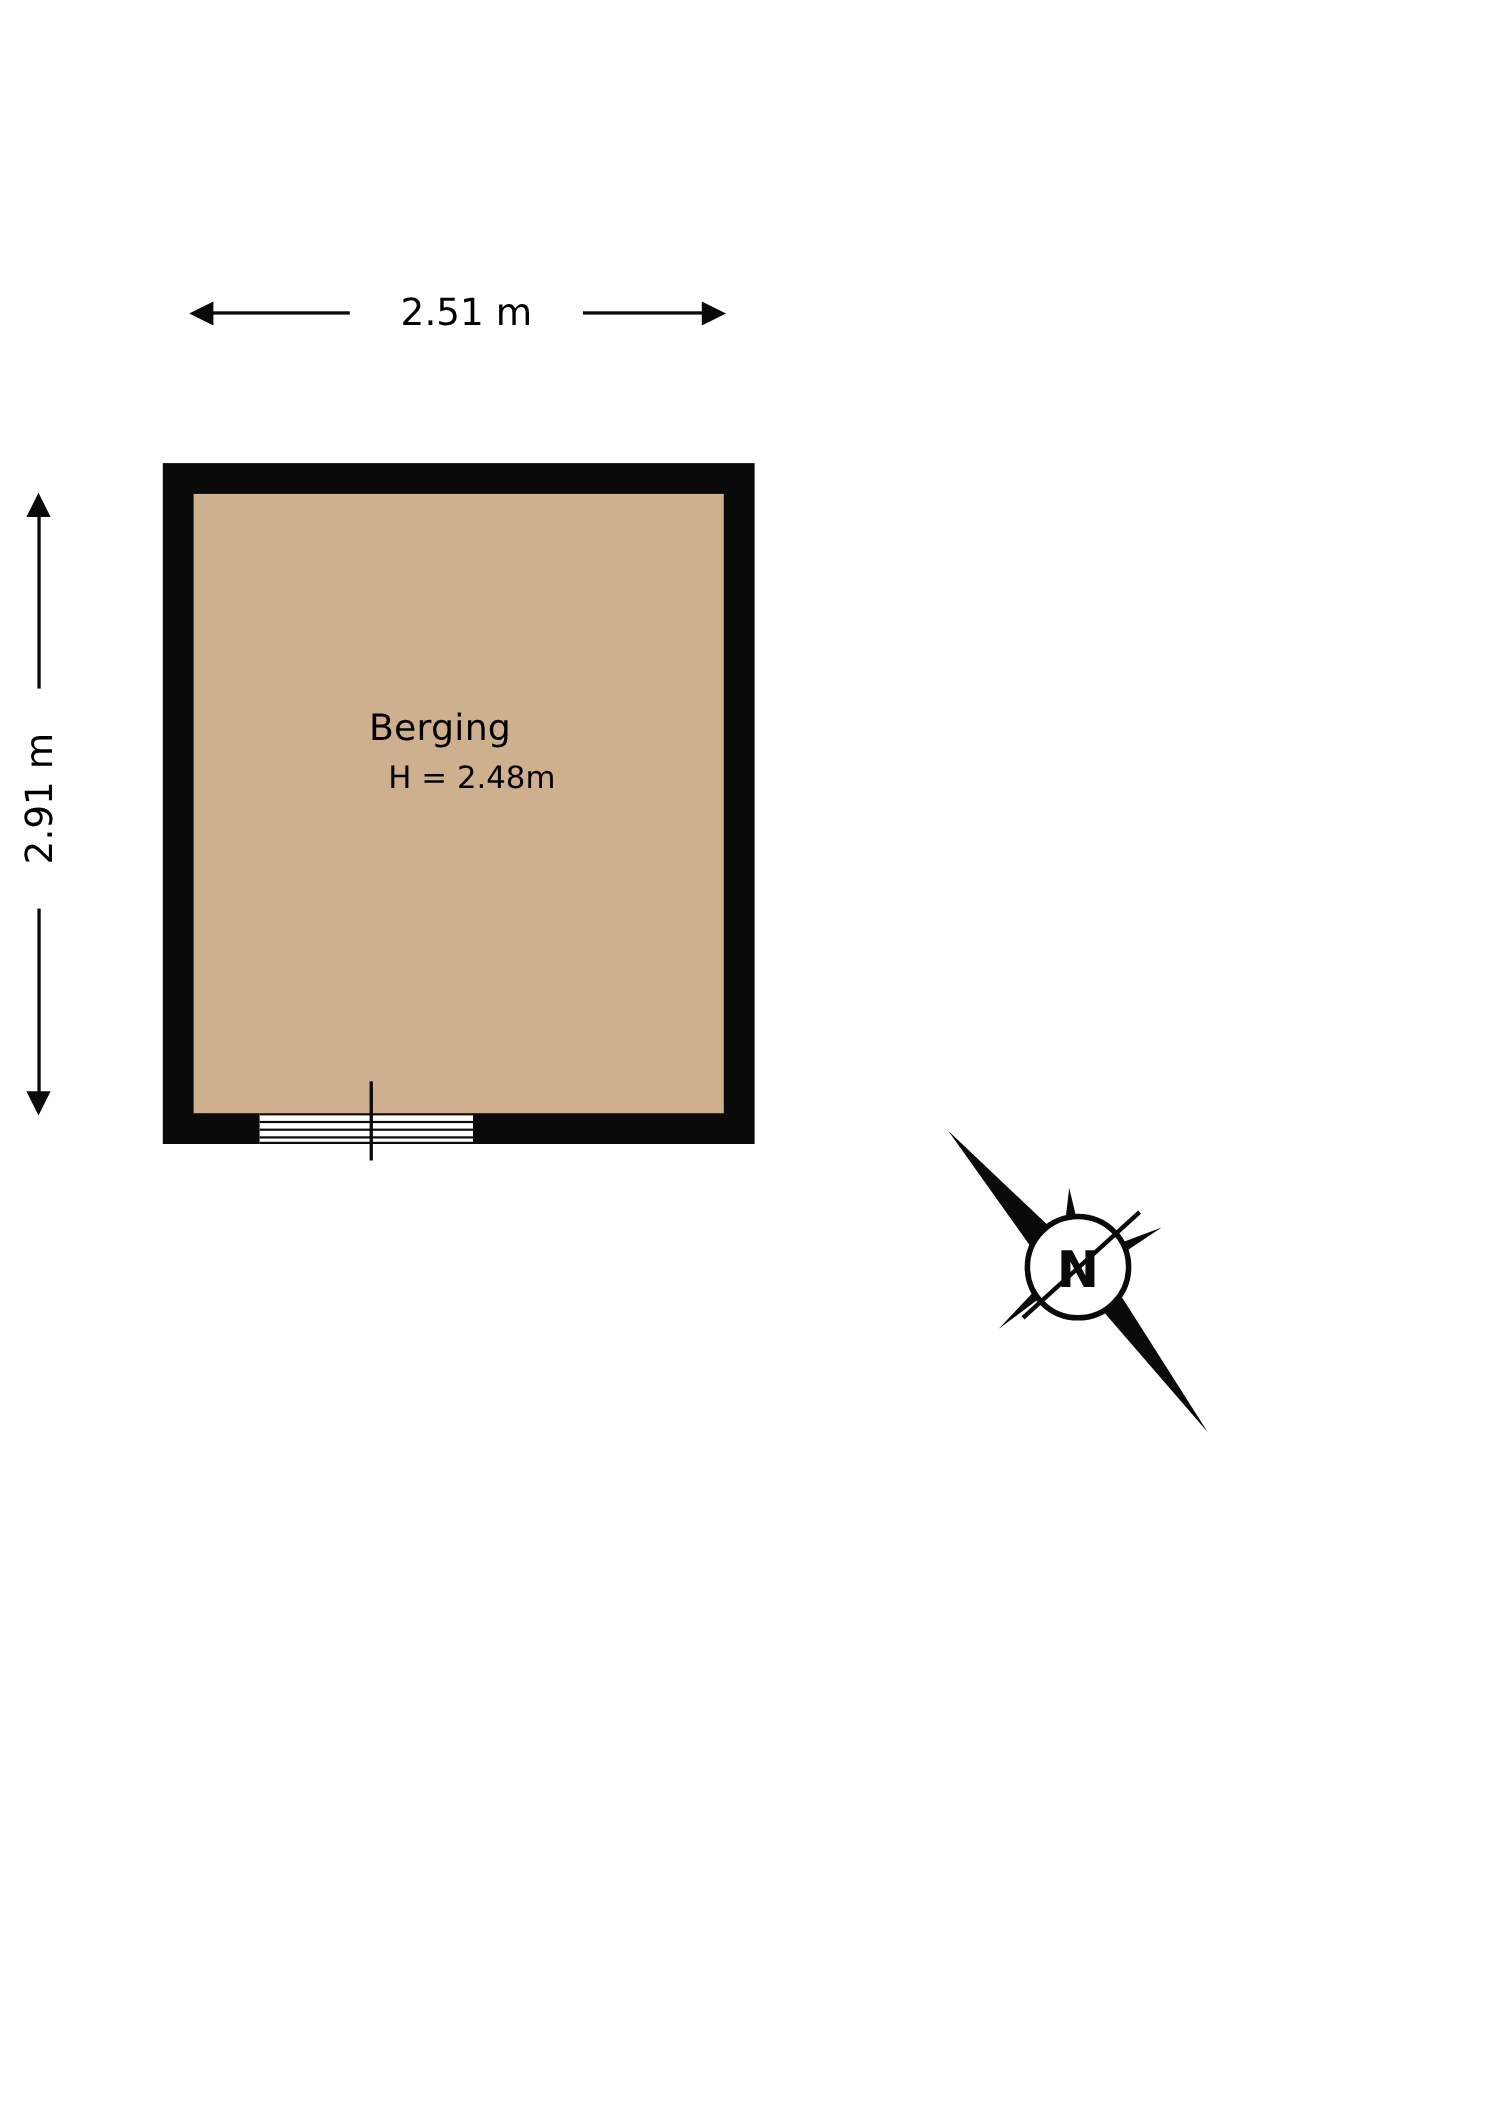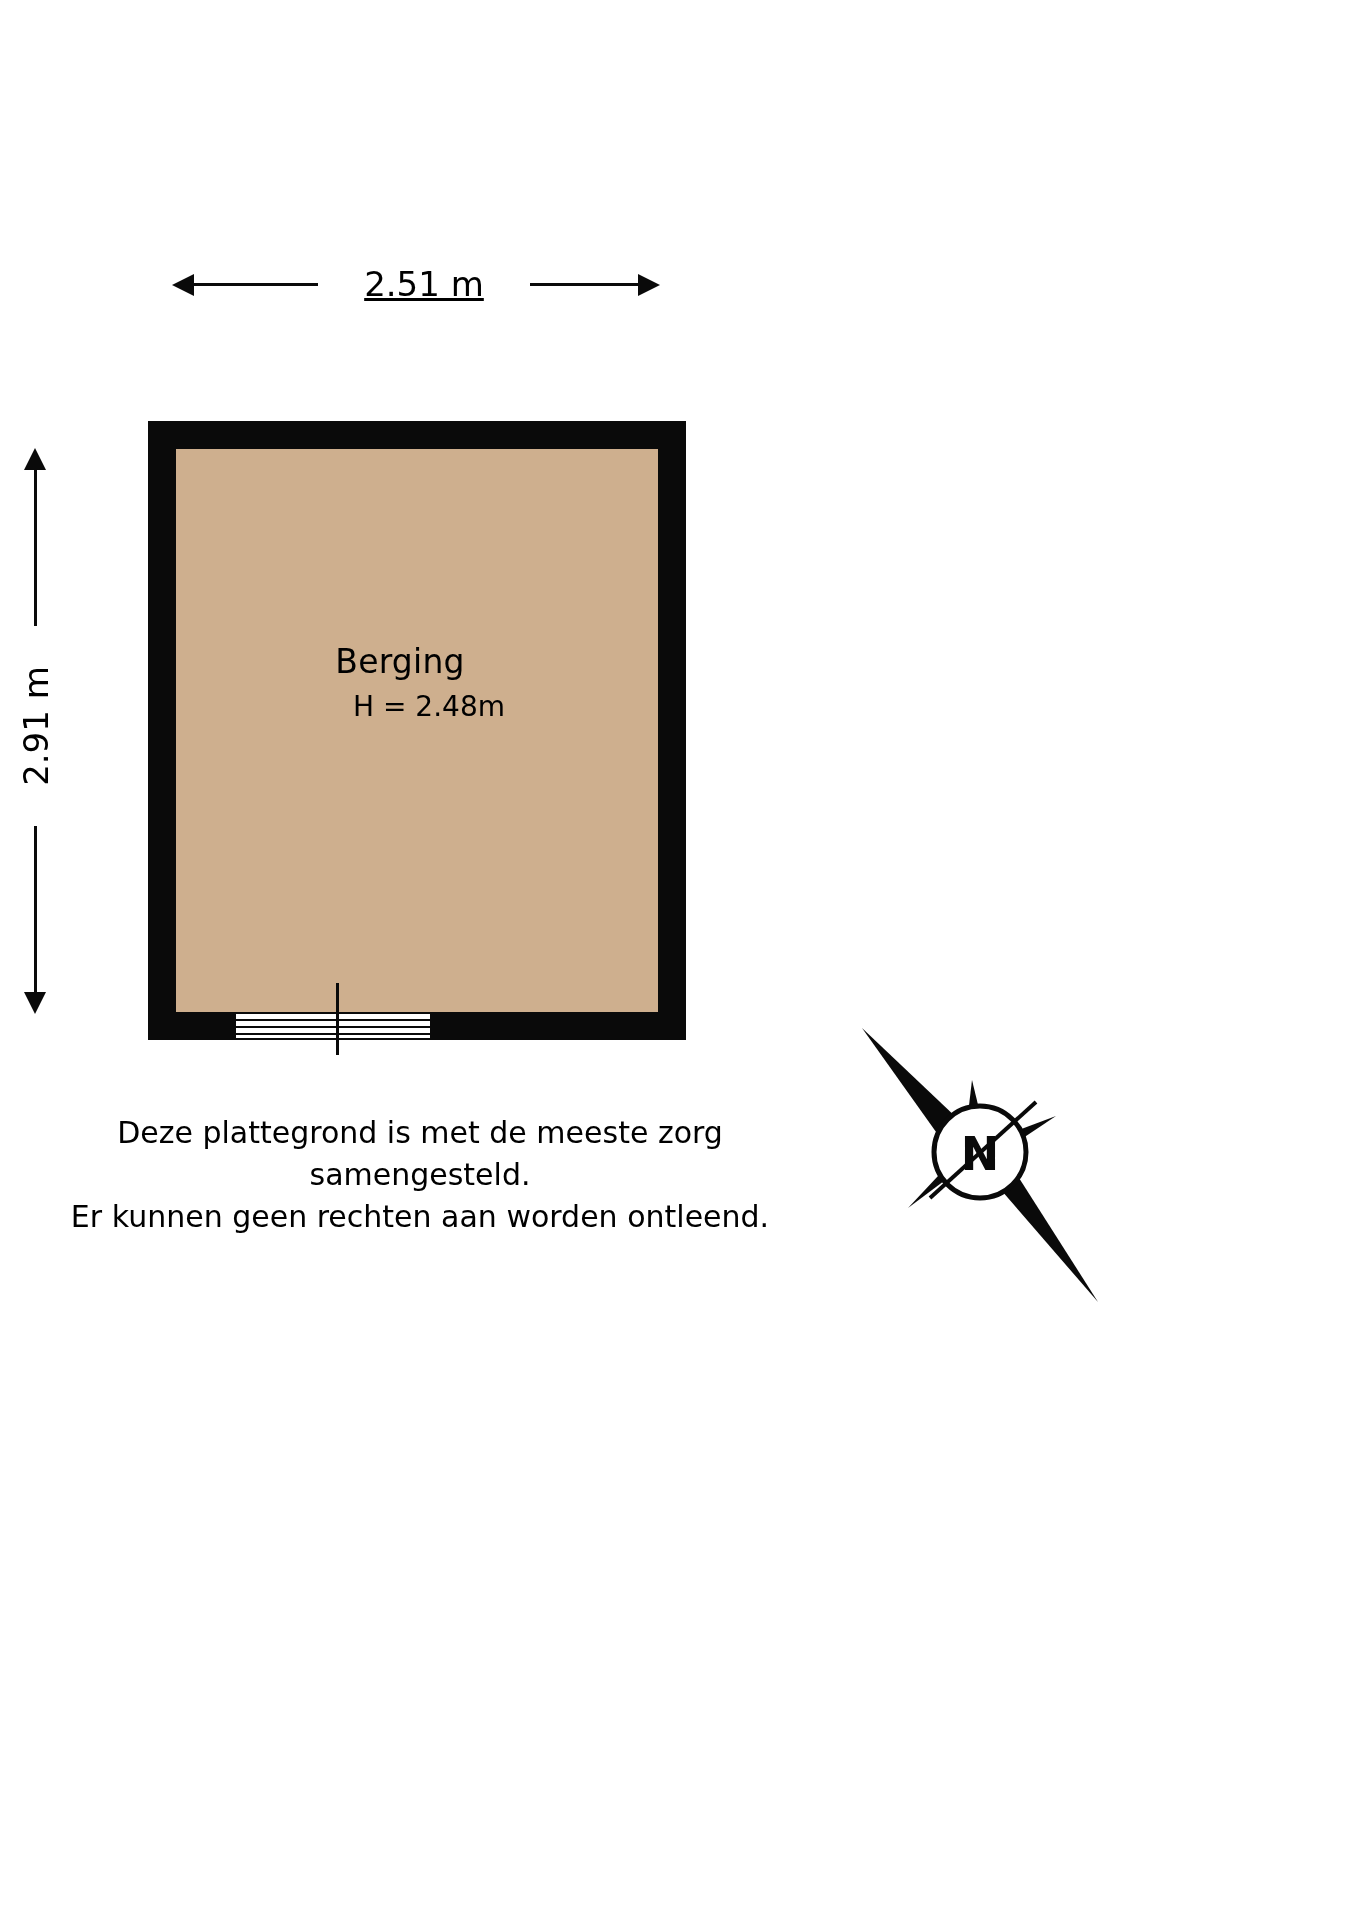--- a/index.html
+++ b/index.html
@@ -134,21 +134,20 @@
   .dim-top-label {
     position: absolute;
     left: 318px;
     top: 262px;
     width: 200px;
     text-align: center;
     font-size: 34px;
     line-height: 44px;
     background: #ffffff;
     padding: 0 6px;
-    text-decoration: underline;
   }
 
   
   .dim-left-line {
     position: absolute;
     left: 34px;
     top: 458px;
     width: 3px;
     height: 542px;
     background: #0a0a0a;
@@ -223,24 +222,20 @@
   <div class="door-opening"></div>
   <div class="door-lines">
     <span></span>
       <span></span>
       <span></span>
       <span></span>
       <span></span>
   </div>
   <div class="door-tick"></div>
 
-  <div class="disclaimer">
-    <div>Deze plattegrond is met de meeste zorg samengesteld.</div>
-    <div>Er kunnen geen rechten aan worden ontleend.</div>
-  </div>
 
   <div class="compass">
     <svg width="240" height="290" viewBox="0 0 240 290" xmlns="http://www.w3.org/2000/svg">
 
       <polygon points="2,8 118,118 96,140" fill="#0a0a0a"></polygon>
       <polygon points="122,148 238,282 140,128" fill="#0a0a0a"></polygon>
 
       <polygon points="112,60 128,126 104,128" fill="#0a0a0a"></polygon>
       <polygon points="196,96 132,120 136,136" fill="#0a0a0a"></polygon>
       <polygon points="48,188 112,140 108,124" fill="#0a0a0a"></polygon>

